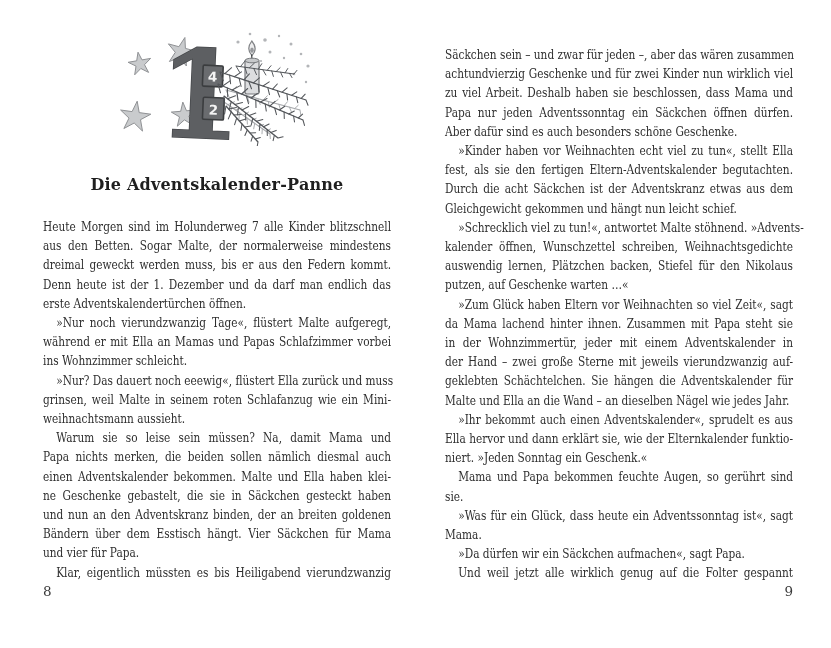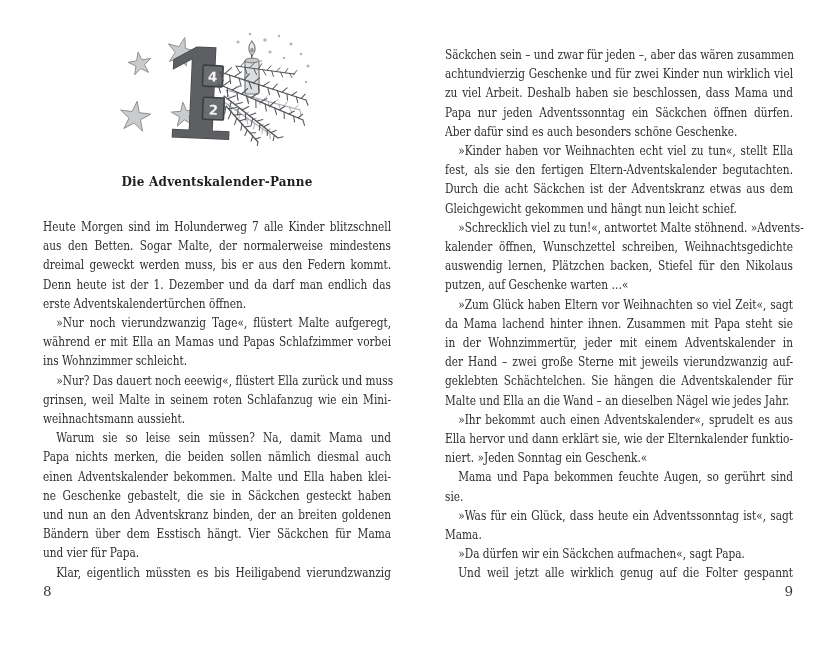--- a/index.html
+++ b/index.html
@@ -8,21 +8,21 @@
     width:831px;height:648px;
     background:#ffffff;
     font-family:"DejaVu Serif","Liberation Serif",serif;
     color:#2e2e2e;
     overflow:hidden;
   }
   .chapter-title{
     position:absolute;
     left:43px;top:175px;width:348px;
     text-align:center;
-    font-size:12px;font-weight:bold;
+    font-size:16px;font-weight:bold;
     letter-spacing:0.2px;
     color:#1f1f1f;
   }
   .body-block{
     position:absolute;
     width:448px;
     transform:scaleX(0.7768);
     transform-origin:0 0;
     font-size:13.6px;
     line-height:19.2px;

